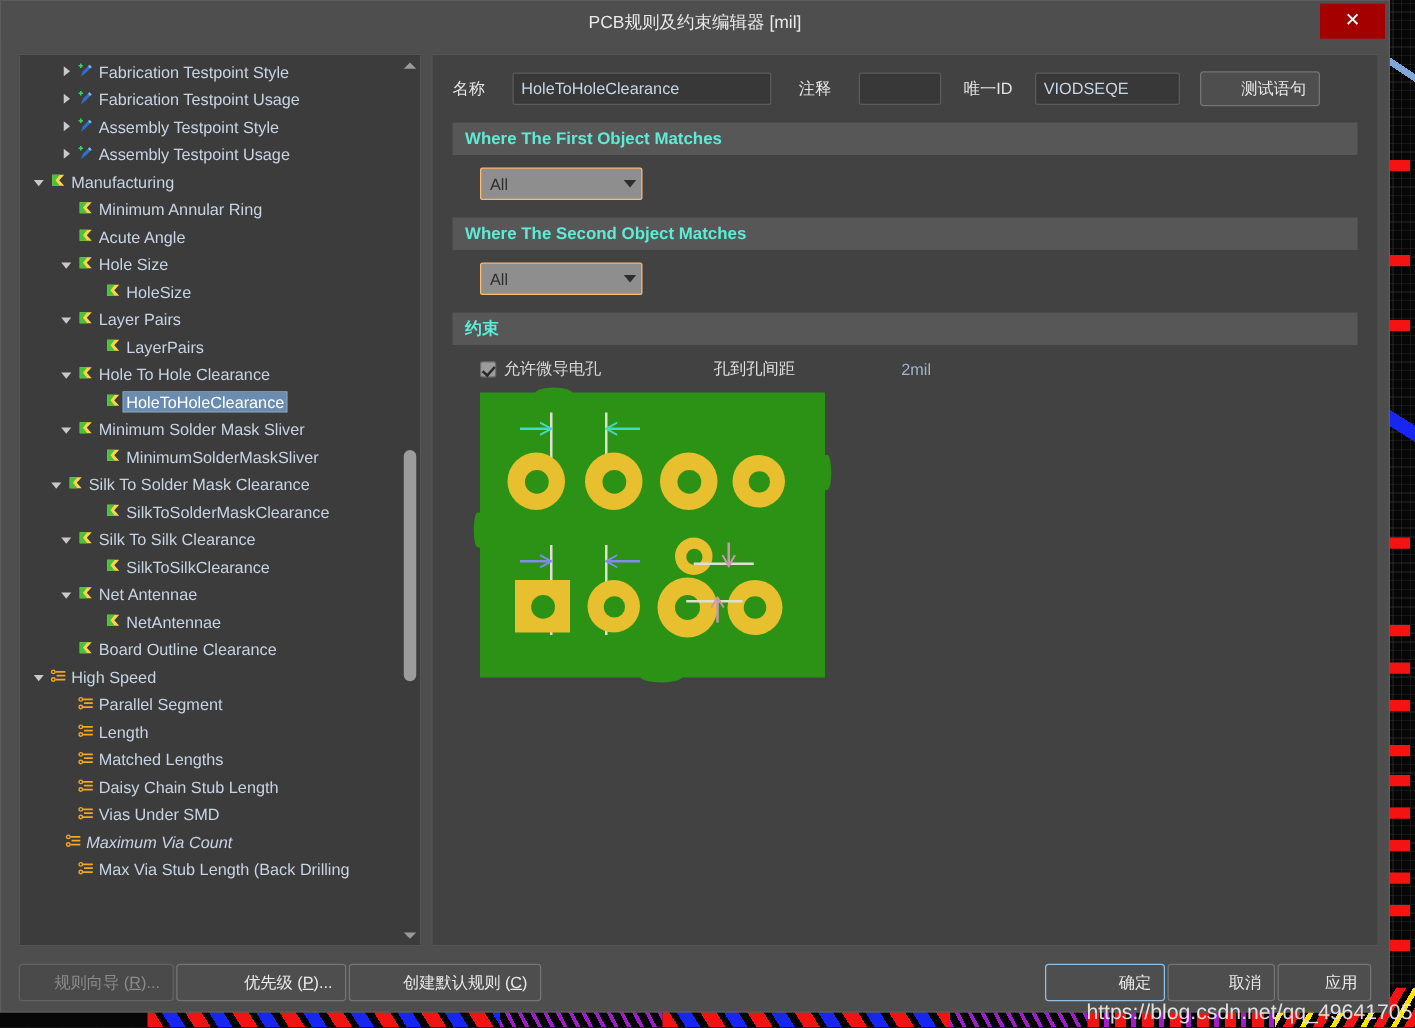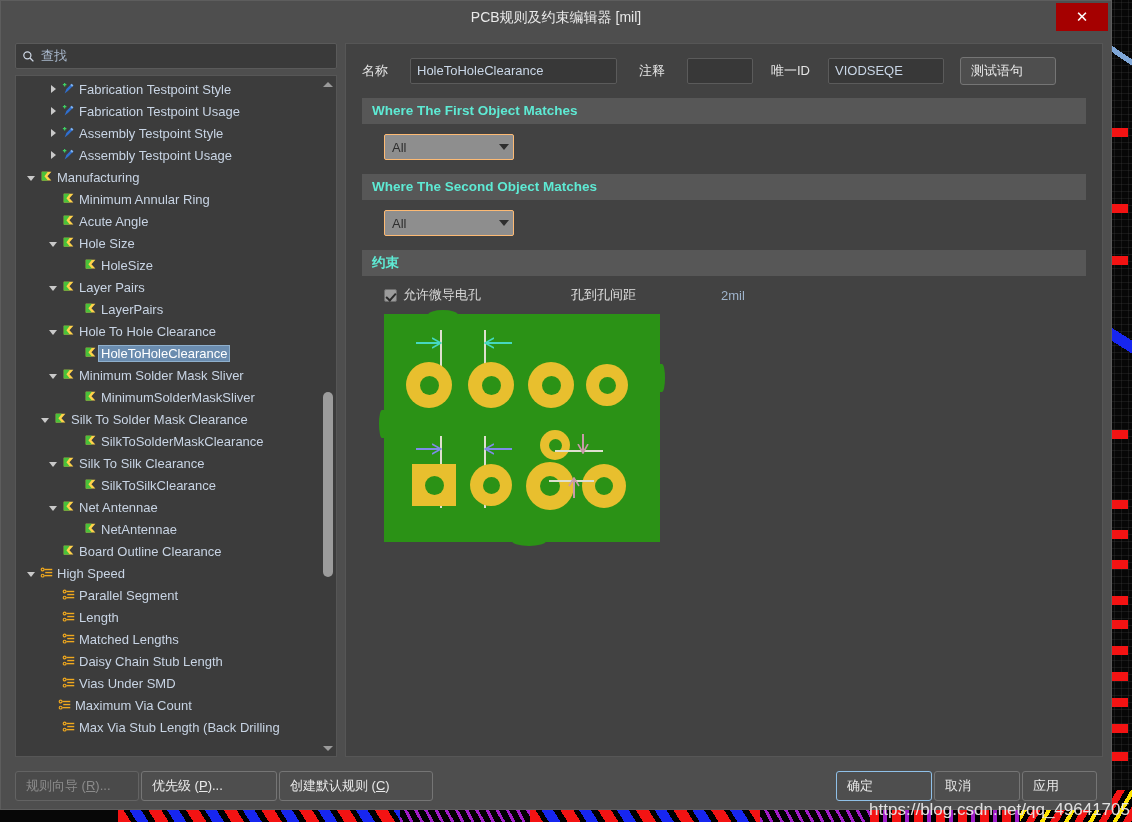--- a/index.html
+++ b/index.html
@@ -176,21 +176,21 @@
   }
   #namerow .lab { color: #e4e4e4; font-size: 13px; }
   .tfield {
     background: #383838; border: 1px solid #5b5b5b;
     color: #c9d6e6; font-size: 13px; height: 26px; line-height: 24px;
     padding: 0 6px; border-radius: 2px;
   }
   .btn {
     background: #4e4e4e; border: 1px solid #757575; border-radius: 3px;
     color: #e9e9e9; font-size: 13px; height: 28px; line-height: 26px;
-    text-align: left; cursor: pointer; padding: 0 10px;
+    text-align: right; cursor: pointer; padding: 0 10px;
   }
   .sect-header {
     background: #575757; color: #5eead4; font-weight: bold;
     font-size: 13.5px; height: 26px; line-height: 26px;
     padding: 0 10px; margin-bottom: 10px;
   }
   .combo {
     width: 130px; height: 26px; background: #8e8e8e;
     border: 1px solid #fdba74; border-radius: 2px;
     display: flex; align-items: center; justify-content: space-between;
@@ -291,27 +291,20 @@
 
   <div id="titlebar">
     <div class="title">PCB规则及约束编辑器 [mil]</div>
     <div id="close-btn">✕</div>
   </div>
 
   <div id="body-area">
 
     <div id="left-col">
 
-      <div id="search-box">
-        <svg class="mag" viewBox="0 0 16 16">
-          <circle cx="6.6" cy="6.6" r="4.4" fill="none" stroke="#cfd8e6" stroke-width="1.5"></circle>
-          <line x1="9.9" y1="9.9" x2="14" y2="14" stroke="#cfd8e6" stroke-width="1.7"></line>
-        </svg>
-        <span class="ph">查找</span>
-      </div>
 
       <div id="tree-panel">
         <div id="tree-list">
             <div class="tree-row" style="padding-left: 30px;">
               <span class="arrow">
                 <i class="arrow-collapsed"></i>
               </span>
               <span class="ico">
                 <svg viewBox="0 0 16 16" width="14" height="14">
                   <path d="M3 13 L5 8 L11 2 L13 4 L7 10 Z" fill="#2f6fd0"></path>
@@ -629,21 +622,21 @@
                 <svg viewBox="0 0 16 16" width="14" height="14">
                   <circle cx="3" cy="4" r="1.6" fill="none" stroke="#f0a81e" stroke-width="1.3"></circle>
                   <circle cx="3" cy="11" r="1.6" fill="none" stroke="#f0a81e" stroke-width="1.3"></circle>
                   <line x1="5" y1="4" x2="14" y2="4" stroke="#f0a81e" stroke-width="1.6"></line>
                   <line x1="5" y1="11" x2="14" y2="11" stroke="#f0a81e" stroke-width="1.6"></line>
                   <line x1="6" y1="7.5" x2="14" y2="7.5" stroke="#f0a81e" stroke-width="1.6"></line>
                 </svg>
               </span>
               <span class="lbl">Vias Under SMD</span>
             </div>
-            <div class="tree-row" style="padding-left: 26px;">
+            <div class="tree-row" style="padding-left: 20px; font-style: italic;">
               <span class="arrow"></span>
               <span class="ico">
                 <svg viewBox="0 0 16 16" width="14" height="14">
                   <circle cx="3" cy="4" r="1.6" fill="none" stroke="#f0a81e" stroke-width="1.3"></circle>
                   <circle cx="3" cy="11" r="1.6" fill="none" stroke="#f0a81e" stroke-width="1.3"></circle>
                   <line x1="5" y1="4" x2="14" y2="4" stroke="#f0a81e" stroke-width="1.6"></line>
                   <line x1="5" y1="11" x2="14" y2="11" stroke="#f0a81e" stroke-width="1.6"></line>
                   <line x1="6" y1="7.5" x2="14" y2="7.5" stroke="#f0a81e" stroke-width="1.6"></line>
                 </svg>
               </span>

